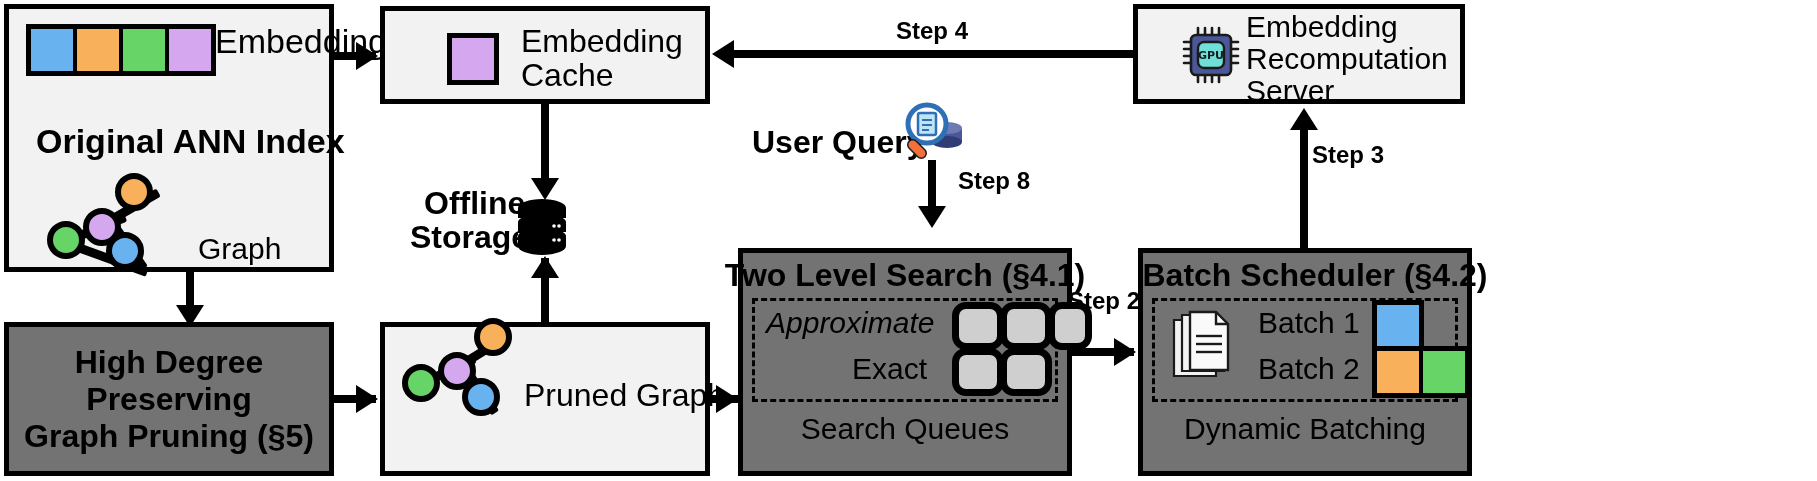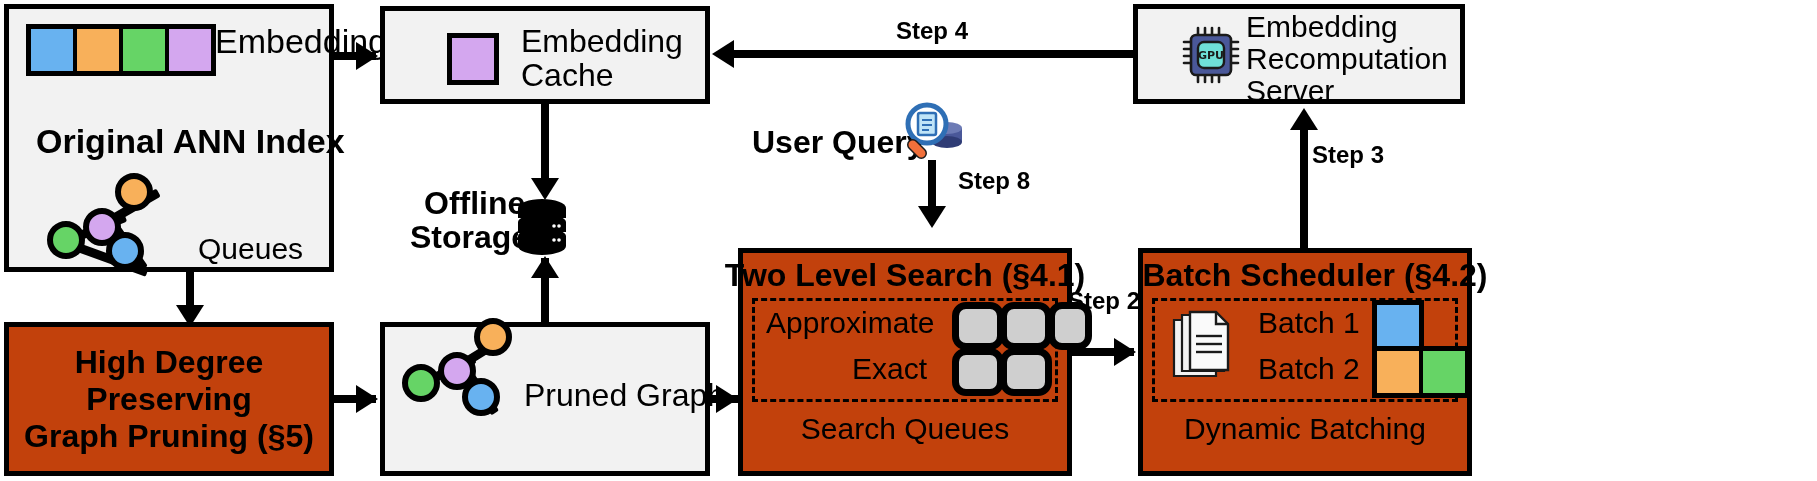--- a/index.html
+++ b/index.html
@@ -1,21 +1,21 @@
 <!DOCTYPE html>
 <html><head>
 <meta charset="utf-8">
 <style>
   html,body{margin:0;padding:0;background:#ffffff;}
   body{width:1817px;height:481px;position:relative;overflow:hidden;
        font-family:"Liberation Sans","DejaVu Sans",sans-serif;color:#000;}
   .abs{position:absolute;}
   
   .box{position:absolute;border:5px solid #000;box-sizing:border-box;background:#f2f2f2;}
-  .box.gray{background:#c2410c;}
+  .box.gray{background:#737373;}
   .dashed{position:absolute;border:3px dashed #000;box-sizing:border-box;}
   .ctr{display:flex;align-items:center;justify-content:center;text-align:center;}
   .lbl{position:absolute;white-space:pre;line-height:1.12;}
   .bold{font-weight:bold;}
   
   .chips{position:absolute;display:flex;border:5px solid #000;box-sizing:content-box;background:#000;}
   .chip{width:42px;height:42px;}
   .chip+.chip{border-left:4px solid #000;}
   
   .gnode{position:absolute;border-radius:50%;border:6px solid #000;box-sizing:border-box;}
@@ -58,21 +58,21 @@
 <div>
   <div class="gedge" style="left:68px;top:236px;width:62px;transform:rotate(-22deg);"></div>
   <div class="gedge" style="left:110px;top:216px;width:56px;transform:rotate(-30deg);"></div>
   <div class="gedge" style="left:112px;top:218px;width:56px;transform:rotate(55deg);"></div>
   <div class="gedge" style="left:70px;top:240px;width:82px;transform:rotate(20deg);"></div>
   <div class="gnode" style="left:115px;top:173px;width:38px;height:38px;background:#f8b05a;"></div>
   <div class="gnode" style="left:83px;top:208px;width:38px;height:38px;background:#d4a7ef;"></div>
   <div class="gnode" style="left:47px;top:221px;width:38px;height:38px;background:#66d466;"></div>
   <div class="gnode" style="left:106px;top:232px;width:38px;height:38px;background:#68b2f0;"></div>
 </div>
-<div class="lbl t30" style="left:198px;top:232px;">Queues</div>
+<div class="lbl t30" style="left:198px;top:232px;">Graph</div>
 
 <div class="ln-v" style="left:186px;top:272px;height:36px;"></div>
 <div class="ar ar-d" style="left:176px;top:305px;"></div>
 
 <div class="box gray ctr" style="left:4px;top:322px;width:330px;height:154px;flex-direction:column;">
   <div class="t32 bold">High Degree Preserving</div>
   <div class="t32 bold">Graph Pruning (§5)</div>
 </div>
 
 <div class="ln-h" style="left:334px;top:395px;width:42px;"></div>
@@ -148,21 +148,21 @@
 </div>
 
 <div class="ln-v" style="left:928px;top:160px;height:50px;"></div>
 <div class="ar ar-d" style="left:918px;top:206px;"></div>
 <div class="lbl t28 bold" style="left:958px;top:168px;">Step 8</div>
 
 <div class="box gray" style="left:738px;top:248px;width:334px;height:228px;"></div>
 <div class="lbl t32 bold ctr" style="left:738px;top:258px;width:334px;justify-content:center;">Two Level Search (§4.1)</div>
 <div class="dashed" style="left:752px;top:298px;width:306px;height:104px;"></div>
 
-<div class="lbl t30" style="left:766px;top:306px;">Approximate</div>
+<div class="lbl t30" style="left:766px;top:306px;font-style:italic;">Approximate</div>
 <div class="slot" style="left:952px;top:302px;"></div>
 <div class="slot" style="left:1000px;top:302px;"></div>
 <div class="slot" style="left:1048px;top:302px;width:44px;"></div>
 
 <div class="lbl t30" style="left:852px;top:352px;">Exact</div>
 <div class="slot" style="left:952px;top:348px;"></div>
 <div class="slot" style="left:1000px;top:348px;"></div>
 
 <div class="lbl t30 ctr" style="left:738px;top:412px;width:334px;justify-content:center;">Search Queues</div>
 

